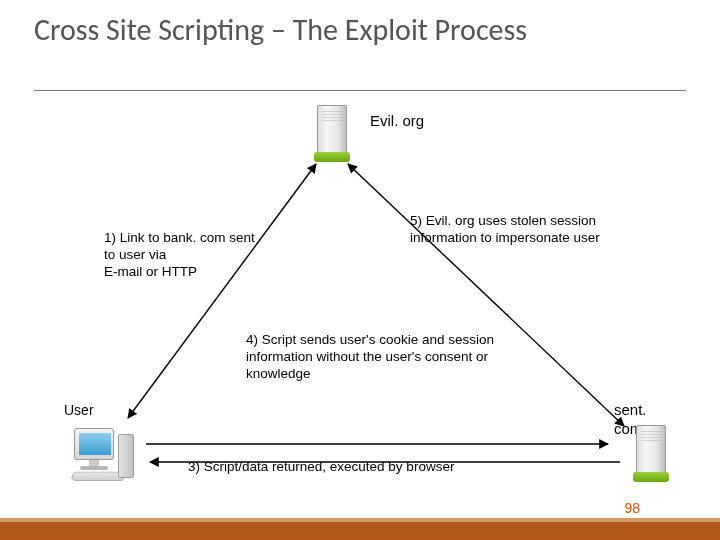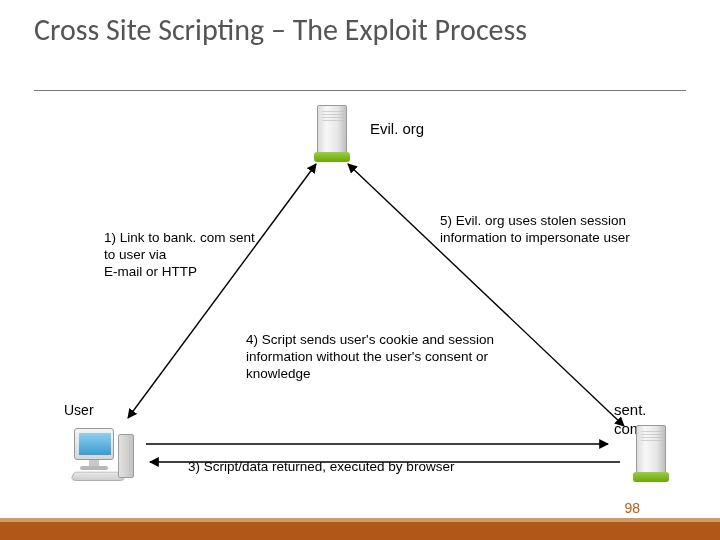--- a/index.html
+++ b/index.html
@@ -143,21 +143,21 @@
 
 </style>
 </head>
 <body>
 
 <div class="slide">
 
   <div class="title">Cross Site Scripting – The Exploit Process</div>
   <div class="title-underline"></div>
 
-  <div class="label" style="left:370px; top:120px; font-size:15px;">Evil. org</div>
+  <div class="label" style="left:370px; top:112px; font-size:15px;">Evil. org</div>
 
   <div class="server" style="left:317px; top:104px;">
     <div class="body"></div>
     <div class="base"></div>
   </div>
 
   <div class="label" style="left:64px; top:402px; font-size:14px;">User</div>
 
   <div class="pc" style="left:74px; top:428px;">
     <div class="monitor"></div>
@@ -170,21 +170,21 @@
   <div class="label" style="left:614px; top:401px; font-size:15px;">sent. com</div>
 
   <div class="server" style="left:636px; top:424px;">
     <div class="body"></div>
     <div class="base"></div>
   </div>
 
   <div class="label small" style="left:104px; top:230px; width:160px; white-space:pre-line;">1) Link to bank. com sent to user via
 E-mail or HTTP</div>
 
-  <div class="label small" style="left:440px; top:213px; width:200px;">
+  <div class="label small" style="left:410px; top:213px; width:200px;">
     <span>5) Evil. org uses stolen session information to impersonate user</span>
   </div>
 
   <div class="label small" style="left:226px; top:332px; width:260px;margin-left:20px;">
     <span>4) Script sends user's cookie and session information without the user's consent or knowledge</span>
   </div>
 
 
   <div class="label small" style="left:188px; top:459px;">3) Script/data returned, executed by browser</div>
 

